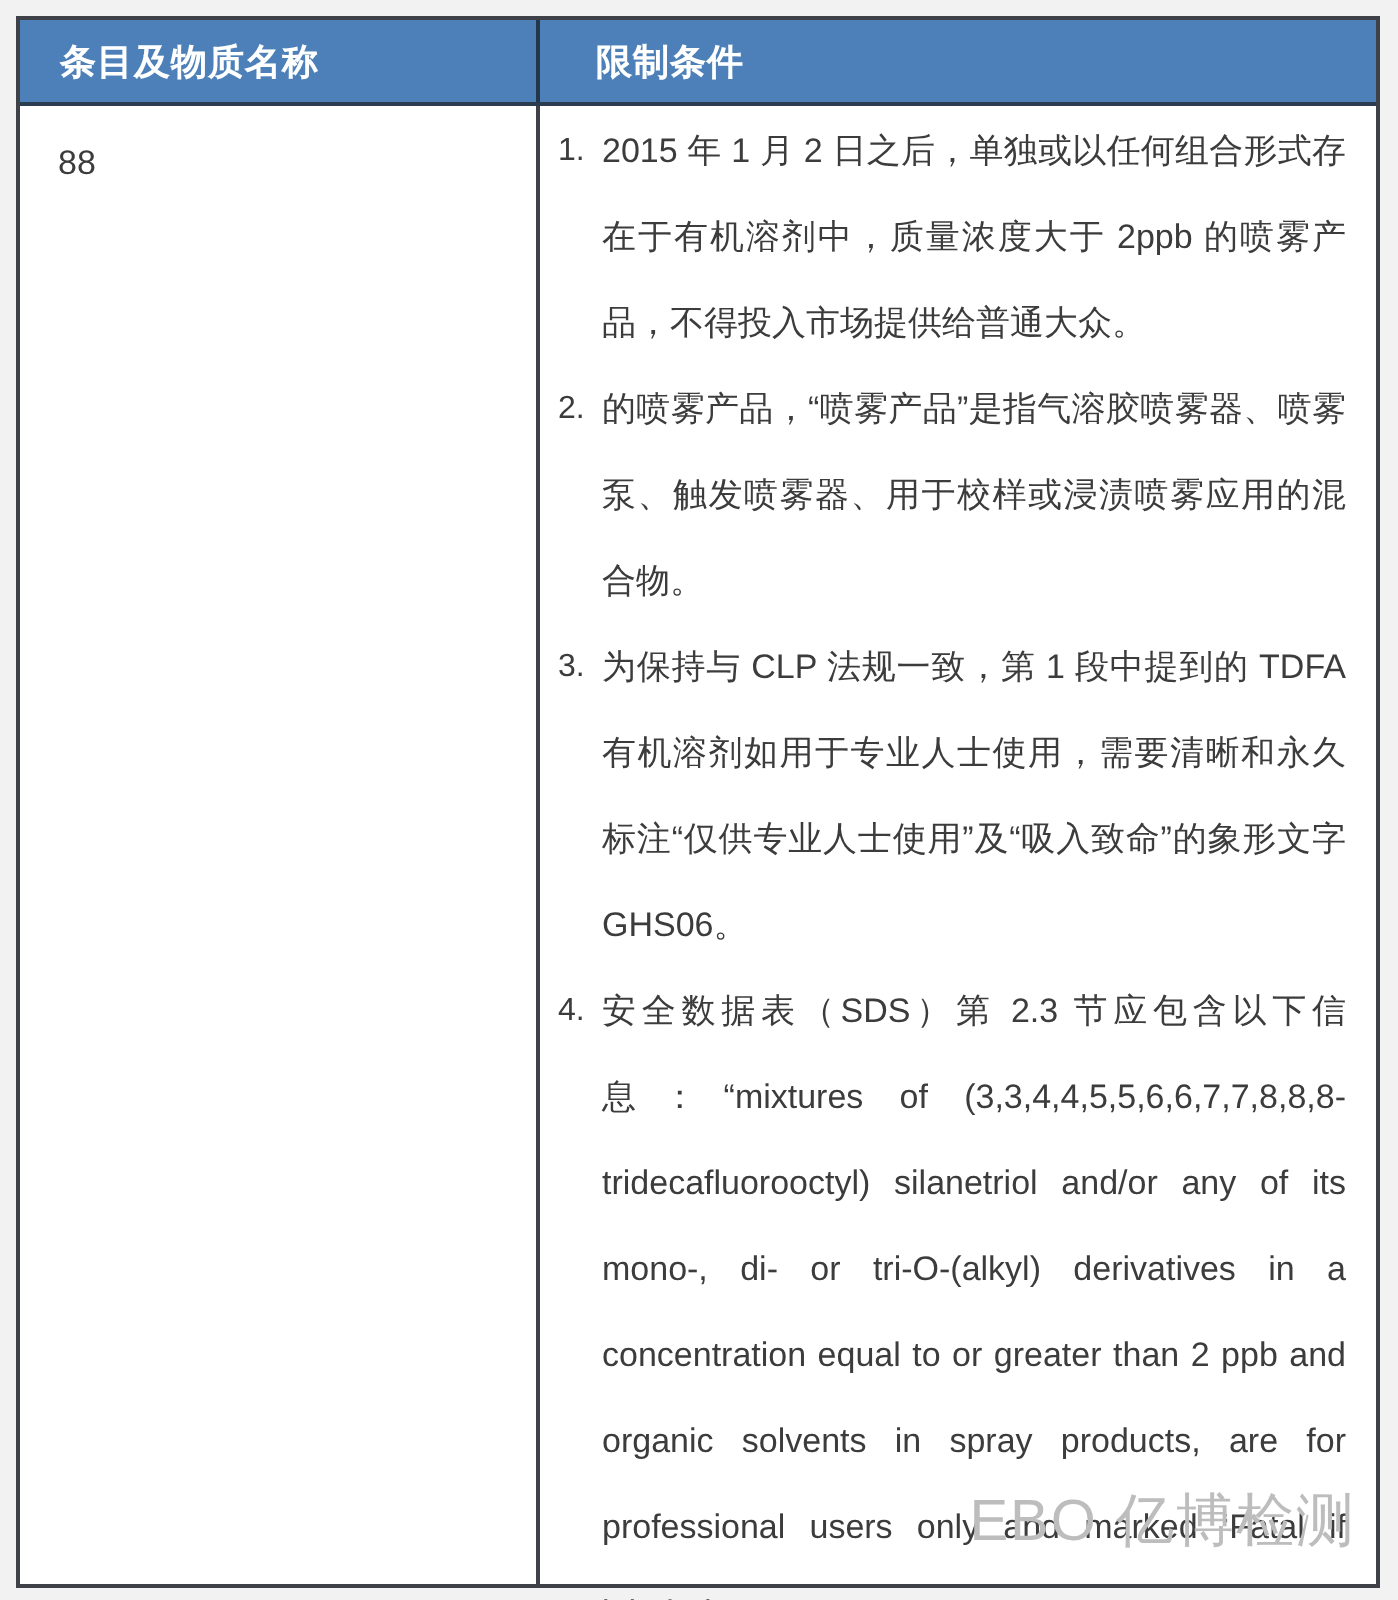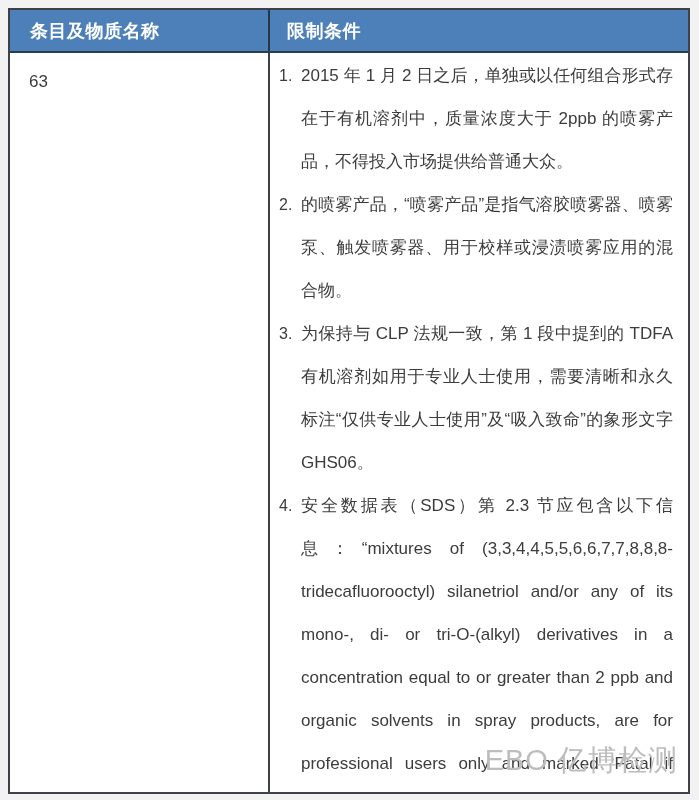--- a/index.html
+++ b/index.html
@@ -35,21 +35,21 @@
     font-size: 18px;
     letter-spacing: 0.5px;
   }
   .header-cell.c1 {
     width: 260px;
     padding-left: 20px;
     border-right: 2px solid #24364a;
   }
   .header-cell.c2 {
     flex: 1;
-    padding-left: 17px;
+    padding-left: 28px;
   }
   
   .body-row {
     display: flex;
     flex: 1;
     min-height: 0;
   }
   .cell-substance {
     width: 260px;
     flex-shrink: 0;
@@ -95,21 +95,21 @@
 <div class="table-wrap">
 
   <div class="header-row">
     <div class="header-cell c1">条目及物质名称</div>
     <div class="header-cell c2">限制条件</div>
   </div>
 
   <div class="body-row">
 
     <div class="cell-substance">
-      <div class="entry-number">63</div>
+      <div class="entry-number">88</div>
     </div>
 
     <div class="cell-conditions">
 
         <div class="cond-item">
           <span class="cond-num">1.</span>
           <span class="cond-txt">2015 年 1 月 2 日之后，单独或以任何组合形式存在于有机溶剂中，质量浓度大于 2ppb 的喷雾产品，不得投入市场提供给普通大众。</span>
         </div>
 
         <div class="cond-item">

